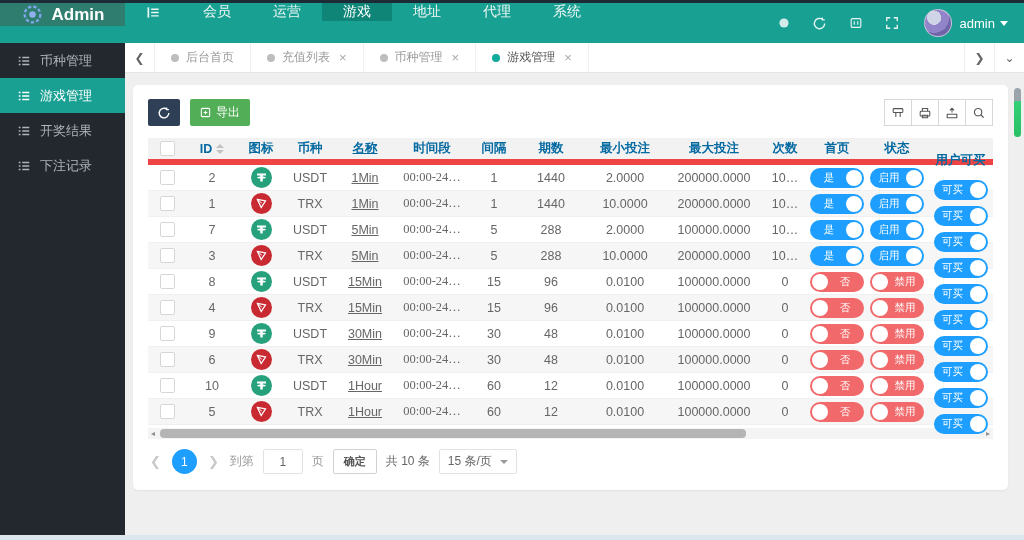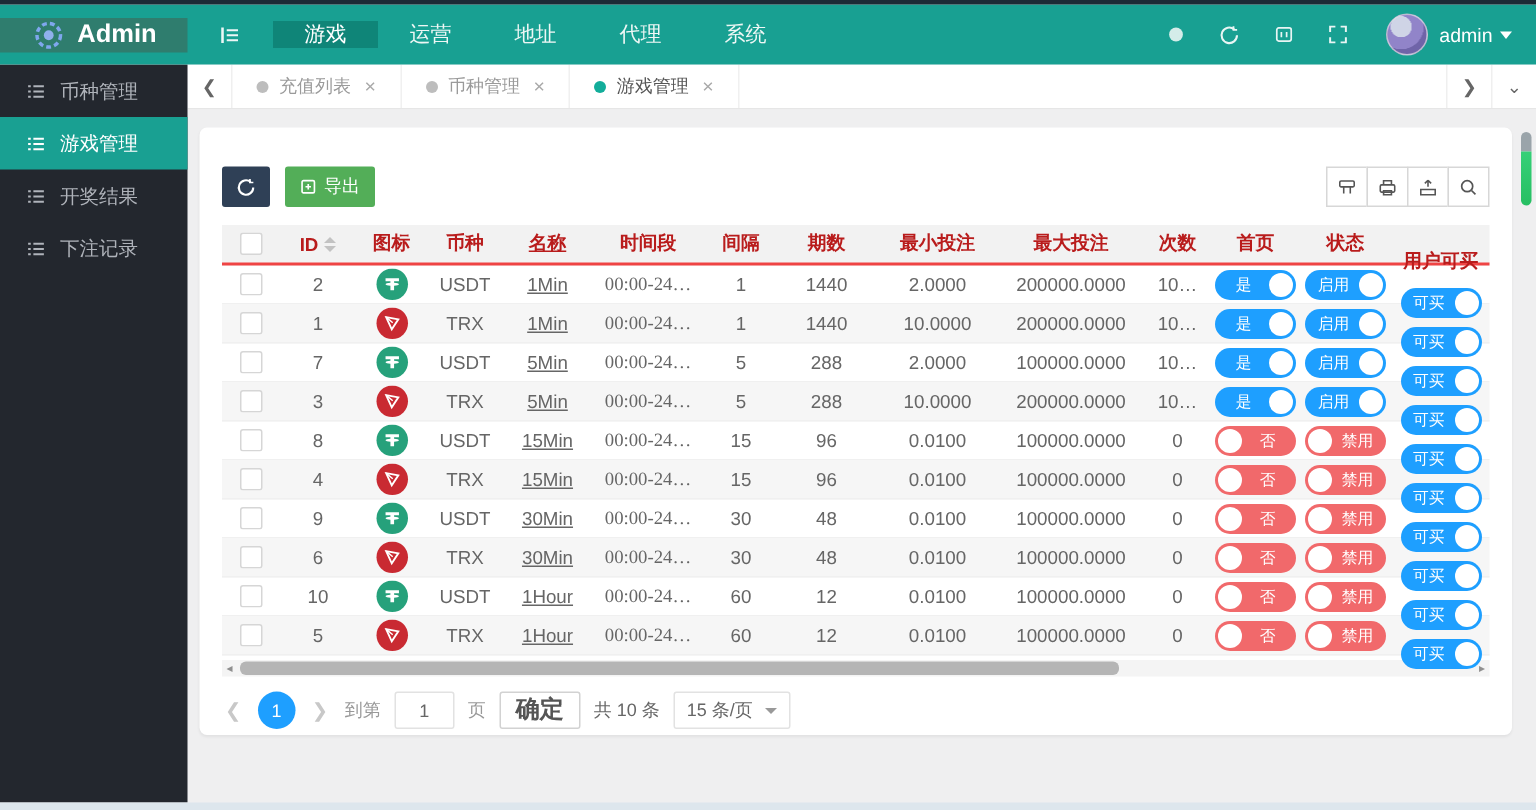--- a/index.html
+++ b/index.html
@@ -4,21 +4,21 @@
 <style>
   * { margin:0; padding:0; box-sizing:border-box; }
   html,body { width:1024px; height:540px; overflow:hidden;
     font-family:"Liberation Sans","DejaVu Sans",sans-serif; background:#EFEFF0; }
 
   
   .top-strip { position:absolute; left:0; top:0; width:100%; height:3px; background:#1C2B36; z-index:60; }
   .bottom-strip { position:absolute; left:0; bottom:0; width:100%; height:5px; background:#DDE6ED; z-index:60; }
 
   
-  .navbar { position:absolute; left:0; top:3px; width:100%; height:40px; background:#18A092; display:flex; align-items:center; z-index:40; }
+  .navbar { position:absolute; left:0; top:3px; width:100%; height:40px; background:#18A092; display:flex; align-items:flex-start; z-index:40; }
   .brand { width:125px; background:#2F7D6E; color:#fff; display:flex; align-items:center; justify-content:center; gap:8px; font-weight:bold; font-size:17px; }
   .nav-menu { display:flex; align-items:stretch; }
   .nav-item { display:flex; align-items:center; padding:0 21px; color:#eef7f5; font-size:14px; cursor:pointer; }
   .nav-item.active { background:#0F8578; color:#fff; }
   .nav-ico { color:#ffffff; opacity:.92; }
   .nav-right { margin-left:auto; display:flex; align-items:center; gap:0; padding-right:10px; }
   .nav-tool { width:36px; height:40px; display:flex; align-items:center; justify-content:center; cursor:pointer; opacity:.9; }
   .avatar { width:28px; height:28px; border-radius:50%; margin:0 8px 0 14px;
     background:radial-gradient(circle at 35% 30%, #cfd4e6 0 28%, #9184c9 29% 60%, #6f64a8 61% 100%); border:1px solid #e6e6e6aa; }
   .nav-user { color:#fff; font-size:13px; display:flex; align-items:center; gap:5px; cursor:pointer; padding-right:6px; }
@@ -36,32 +36,32 @@
   .tab-arrow.right { border-right:none; border-left:1px solid #EFEFEF; }
   .tabs { display:flex; align-items:stretch; flex:1; }
   .tab { display:flex; align-items:center; gap:7px; padding:0 16px; font-size:12px; color:#9A9A9A; border-right:1px solid #F0F0F0; cursor:pointer; }
   .tab-dot { width:8px; height:8px; border-radius:50%; background:#BDBDBD; }
   .tab.active { color:#555; }
   .tab.active .tab-dot { background:#12AD9A; }
   .tab-close { color:#A9A9A9; font-size:13px; margin-left:2px; }
 
   
   .main { position:absolute; left:125px; top:74px; right:0; bottom:0; background:#EFEFF0; }
-  .card { position:absolute; left:8px; top:11px; width:875px; height:405px; background:#fff; border-radius:5px; box-shadow:0 1px 2px rgba(0,0,0,.06); padding:26px 15px; }
+  .card { position:absolute; left:8px; top:11px; width:875px; height:405px; background:#fff; border-radius:5px; box-shadow:0 1px 2px rgba(0,0,0,.06); padding:14px 15px; }
 
   .toolbar { display:flex; align-items:center; margin-bottom:12px; }
   .btn-refresh { width:32px; height:27px; background:#2F4056; border:none; border-radius:2px; color:#fff; cursor:pointer; display:flex; align-items:center; justify-content:center; }
   .btn-export { height:27px; margin-left:10px; background:#53AE58; border:none; border-radius:2px; color:#fff; font-size:12px; padding:0 10px; cursor:pointer; display:flex; align-items:center; gap:5px; }
   .card-tools { margin-left:auto; display:flex; }
   .tool-btn { width:28px; height:27px; border:1px solid #D7D7D7; background:#fff; margin-left:-1px; display:flex; align-items:center; justify-content:center; cursor:pointer; color:#555; }
 
   
   .tbl { font-size:12.5px; color:#666; }
   .trow { display:flex; align-items:center; height:26px; border-bottom:1px solid #F0F0F0; }
-  .thead { background:#F2F2F2; color:#b91c1c; font-weight:bold; height:27px; border-bottom:2px solid #ef4444; }
+  .thead { background:#F2F2F2; color:#0369a1; font-weight:bold; height:27px; border-bottom:6px solid #ef4444; }
   .cell { display:flex; align-items:center; justify-content:center; white-space:nowrap; overflow:hidden; }
   .trow.stripe { background:#F6F6F6; }
   .c-check{width:38px;} .c-id{width:52px;} .c-icon{width:46px;} .c-coin{width:52px;}
   .c-name{width:58px;text-decoration:underline;} .c-time{width:76px;font-family:Liberation Serif, serif;} .c-interval{width:48px;} .c-periods{width:66px;}
   .c-min{width:82px;} .c-max{width:96px;} .c-count{width:46px;} .c-home{width:58px;}
   .c-status{width:62px;} .c-buy{width:65px;margin-top:24px;}
   .checkbox { width:15px; height:15px; border:1px solid #D6D6D6; border-radius:2px; background:#fff; cursor:pointer; }
   .sort { display:inline-flex; flex-direction:column; margin-left:4px; line-height:0; }
   .sort i { width:0; height:0; border-left:4px solid transparent; border-right:4px solid transparent; display:block; }
   .sort .up { border-bottom:4px solid #C2C2C2; margin-bottom:2px; }
@@ -80,21 +80,21 @@
   .hscroll { display:flex; align-items:center; height:11px; margin-top:3px; background:#F4F4F4; }
   .hs-arrow { font-size:8px; color:#8F8F8F; width:10px; text-align:center; line-height:11px; cursor:pointer; }
   .hs-track { flex:1; height:9px; position:relative; }
   .hs-thumb { position:absolute; left:2px; top:0; width:71%; height:9px; background:#B5B5B5; border-radius:4px; cursor:pointer; }
 
   
   .pager { display:flex; align-items:center; margin-top:10px; font-size:12px; color:#666; gap:9px; }
   .pg-arrow { color:#C8C8C8; font-size:13px; cursor:pointer; padding:0 2px; }
   .pg-current { width:25px; height:25px; border-radius:50%; background:#1E9FFF; color:#fff; display:flex; align-items:center; justify-content:center; cursor:pointer; }
   .pg-input { width:40px; height:25px; border:1px solid #E2E2E2; text-align:center; font-size:12px; color:#666; border-radius:2px; }
-  .pg-confirm { height:25px; padding:0 10px; background:#fff; border:1px solid #D2D2D2; border-radius:2px; font-size:16px; color:#555; font-weight:bold; cursor:pointer; }
+  .pg-confirm { height:25px; padding:0 10px; background:#fff; border:1px solid #D2D2D2; border-radius:2px; font-size:11px; color:#555; font-weight:bold; cursor:pointer; }
   .pg-size { height:25px; border:1px solid #E2E2E2; border-radius:2px; background:#fff; display:flex; align-items:center; gap:8px; padding:0 8px; cursor:pointer; color:#666; }
   .pg-size .caret { width:0; height:0; border-left:4px solid transparent; border-right:4px solid transparent; border-top:4px solid #999; }
 
   
   .vscroll { position:absolute; right:3px; top:88px; width:7px; z-index:70; }
   .vs-gray { height:13px; background:#9AA4AA; border-radius:4px 4px 0 0; }
   .vs-green { height:36px; background:linear-gradient(#35D077,#27BF63); border-radius:0 0 4px 4px; }
 </style>
 </head>
 <body>
@@ -111,29 +111,33 @@
   </div>
   <div class="nav-menu" id="navMenu">
   <div class="nav-item">
     <svg class="nav-ico" width="15" height="15" viewBox="0 0 16 16" fill="none" stroke="currentColor">
       <path d="M2.5 2.5v11" stroke-width="1.8"></path>
           <path d="M5.5 4.5h8M5.5 8h8M5.5 11.5h8" stroke-width="1.4"></path>
     </svg>
 
   </div>
 
+  <div class="nav-item">
+
+    <span class="nav-label">会员</span>
+  </div>
+
+  <div class="nav-item">
+
+    <span class="nav-label">运营</span>
+  </div>
 
   <div class="nav-item active">
 
     <span class="nav-label">游戏</span>
-  </div>
-
-  <div class="nav-item">
-
-    <span class="nav-label">运营</span>
   </div>
 
   <div class="nav-item">
 
     <span class="nav-label">地址</span>
   </div>
 
   <div class="nav-item">
 
     <span class="nav-label">代理</span>
@@ -201,20 +205,25 @@
     <svg class="side-ico" width="14" height="14" viewBox="0 0 16 16" fill="none" stroke="currentColor" stroke-width="1.5">
       <path d="M2 4h2M6 4h8M2 8h2M6 8h8M2 12h2M6 12h8"></path>
     </svg>
     <span>下注记录</span>
   </div>
 </div>
 
 <div class="tabbar">
   <span class="tab-arrow">❮</span>
   <div class="tabs" id="tabList">
+  <div class="tab">
+    <span class="tab-dot"></span>
+    <span class="tab-label">后台首页</span>
+
+  </div>
 
   <div class="tab">
     <span class="tab-dot"></span>
     <span class="tab-label">充值列表</span>
     <span class="tab-close">×</span>
   </div>
 
   <div class="tab">
     <span class="tab-dot"></span>
     <span class="tab-label">币种管理</span>

